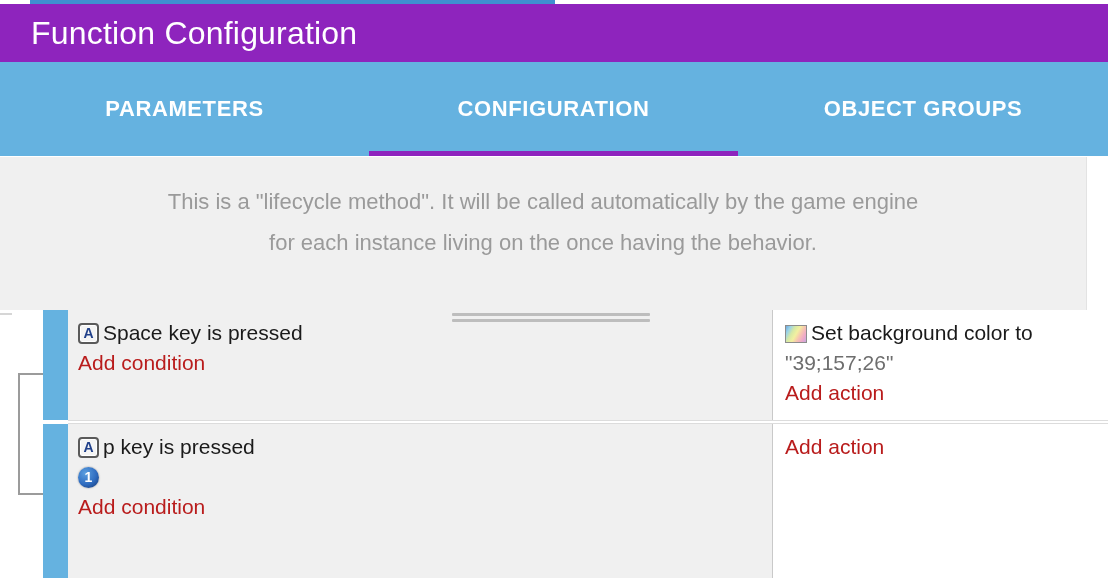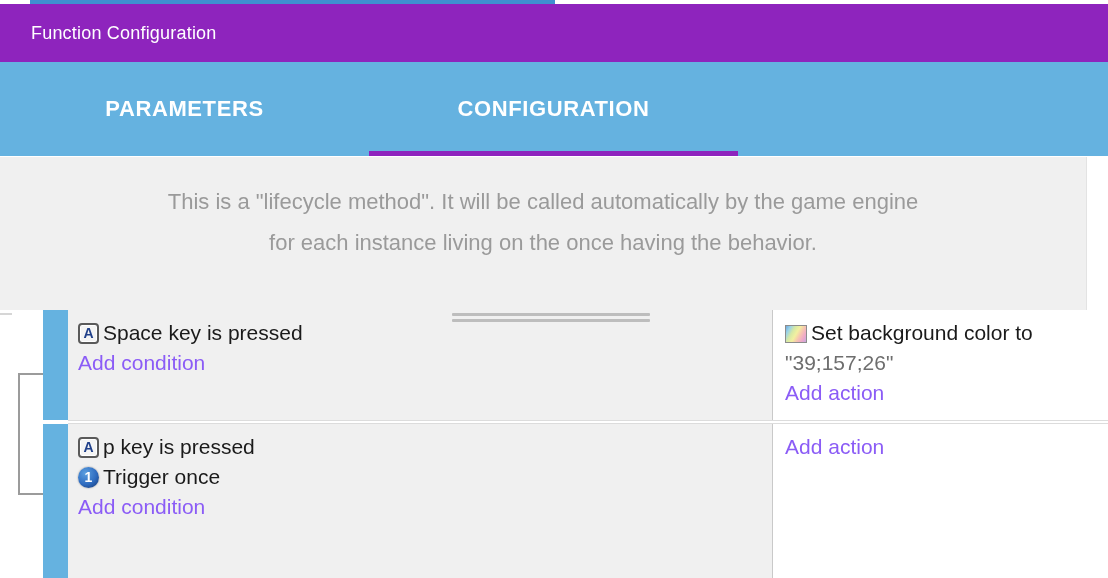--- a/index.html
+++ b/index.html
@@ -36,21 +36,21 @@
     position: absolute;
     left: 0; top: 4px;
     width: 1108px;
     height: 58px;
     background: #8e24bd;
     display: flex;
     align-items: center;
   }
   .titlebar .title {
     color: #ffffff;
-    font-size: 18px;
+    font-size: 32px;
     font-weight: 400;
     letter-spacing: 0.2px;
     padding-left: 31px;
     text-align: right;
   }
 
   
   .tabbar {
     position: absolute;
     left: 0; top: 62px;
@@ -193,21 +193,21 @@
     display: block;
     cursor: default;
   }
   .instruction .txt { vertical-align: baseline; }
   .param { color: #6e6e6e; }
   .param-number { color: #2e8b2e; }
 
   .add-link {
     font-size: 21px;
     line-height: 30px;
-    color: #8b5cf6;
+    color: #b91c1c;
     display: block;
     cursor: default;
   }
 
   
   .icon {
     display: inline-block;
     vertical-align: -4px;
     margin-right: 4px;
   }
@@ -325,20 +325,23 @@
     <span class="title">Function Configuration</span>
   </div>
 
   <div class="tabbar">
     <div class="tab tab-1">
       <span>PARAMETERS</span>
     </div>
     <div class="tab tab-0 active">
       <span>CONFIGURATION</span>
     </div>
+    <div class="tab tab-2">
+      <span>OBJECT GROUPS</span>
+    </div>
   </div>
 
   <div class="description">
     <div class="line">This is a "lifecycle method". It will be called automatically by the game engine</div>
     <div class="line">for each instance living on the once having the behavior.</div>
   </div>
   <div class="desc-scroll-track"></div>
 
   <div class="events">
 
@@ -373,21 +376,21 @@
     <div class="row-sep"></div>
 
     <div class="event-row event-row-1">
       <div class="event-marker"></div>
 
       <div class="conditions">
         <div class="instruction">
           <span class="icon key-icon"></span><span class="txt">p</span><span class="txt"> key is pressed</span>
         </div>
         <div class="instruction">
-          <span class="icon once-icon"></span><span class="txt">Trigger once</span>
+          <span class="icon once-icon"></span>
         </div>
         <div class="add-link">Add condition</div>
       </div>
 
       <div class="actions">
         <div class="add-link">Add action</div>
       </div>
     </div>
 
     <div class="events-scroll-track"></div>

